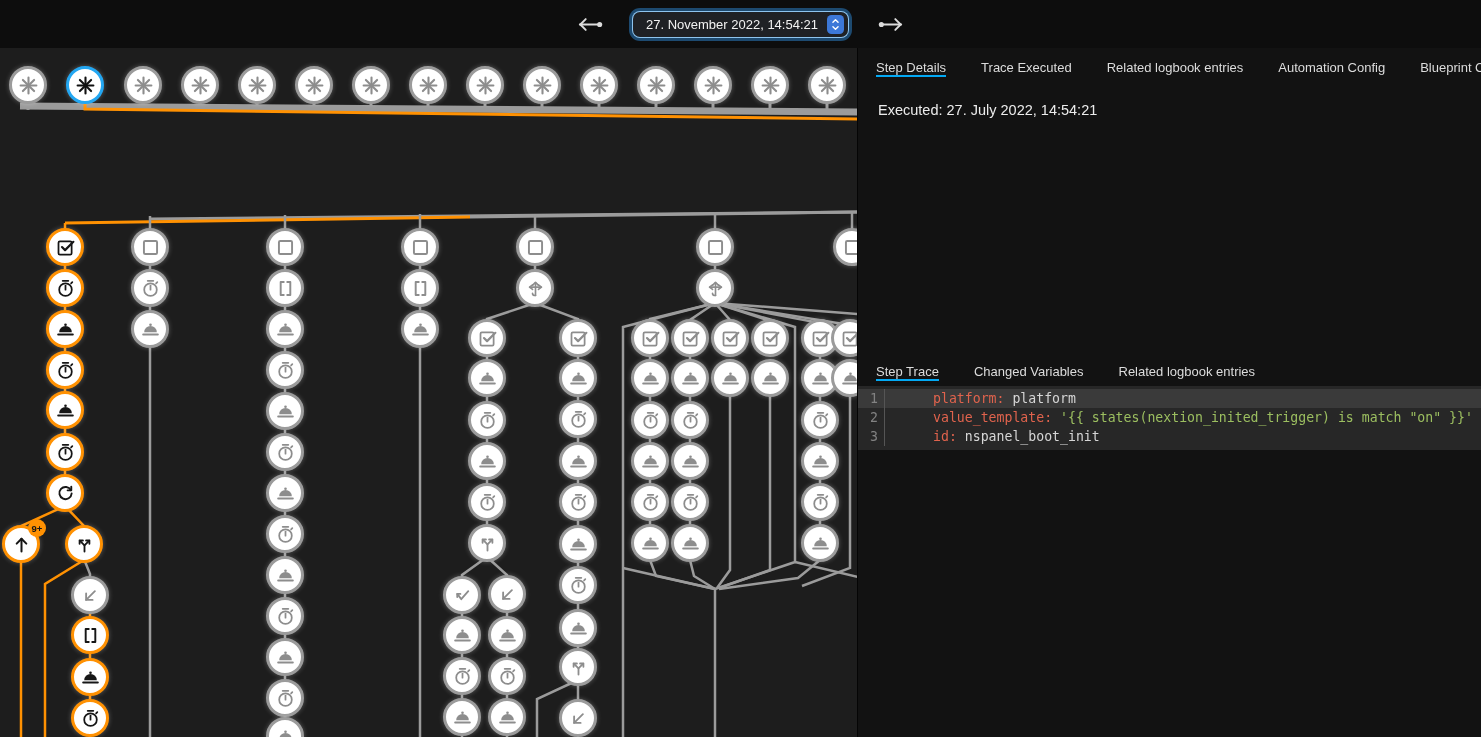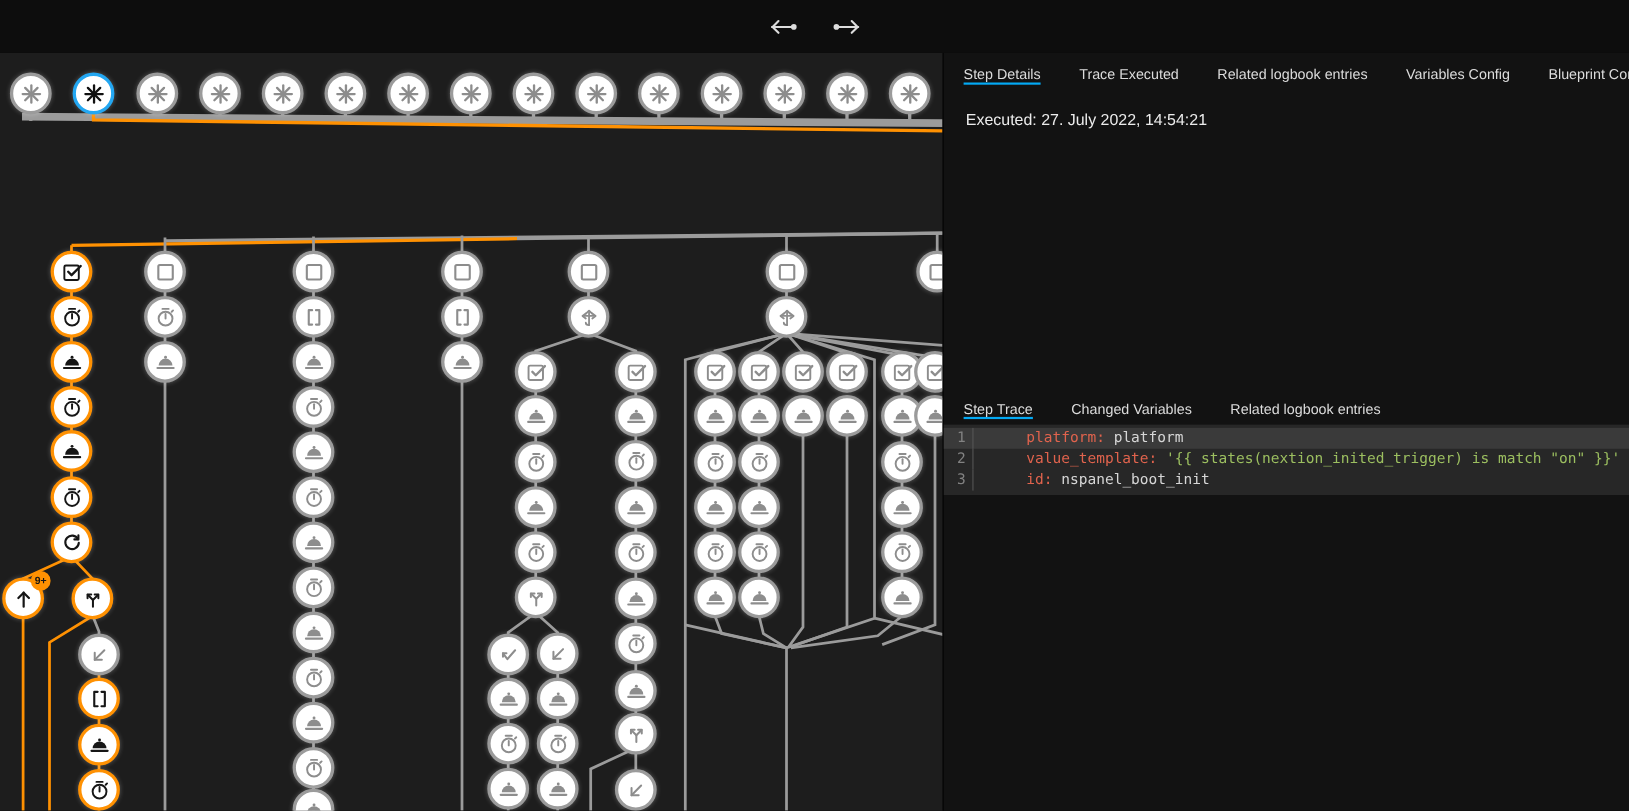--- a/index.html
+++ b/index.html
@@ -47,20 +47,31 @@
 
 <div class="topbar">
   <div class="nav-arrow">
     <svg viewBox="0 0 28 14">
       <g stroke="#dcdcdc" stroke-width="1.8" fill="none" stroke-linecap="round" stroke-linejoin="round">
         <line x1="4.5" y1="7" x2="21" y2="7"></line>
           <path d="M10 2 5 7l5 5"></path>
       </g>
         <circle cx="23" cy="7" r="2.4" fill="#dcdcdc"></circle>
     </svg>
+  </div>
+  <div class="trace-select">
+    <span>27. November 2022, 14:54:21</span>
+    <span class="stepper">
+      <svg viewBox="0 0 10 7" width="9" height="6">
+          <path d="M2 5 5 2l3 3" fill="none" stroke="#fff" stroke-width="1.6" stroke-linecap="round" stroke-linejoin="round"></path>
+        </svg>
+      <svg viewBox="0 0 10 7" width="9" height="6">
+          <path d="M2 2 5 5l3-3" fill="none" stroke="#fff" stroke-width="1.6" stroke-linecap="round" stroke-linejoin="round"></path>
+        </svg>
+    </span>
   </div>
   <div class="nav-arrow">
     <svg viewBox="0 0 28 14">
       <circle cx="5" cy="7" r="2.4" fill="#dcdcdc"></circle>
       <g stroke="#dcdcdc" stroke-width="1.8" fill="none" stroke-linecap="round" stroke-linejoin="round">
         <line x1="7" y1="7" x2="23.5" y2="7"></line>
           <path d="M18 2l5 5-5 5"></path>
       </g>
     </svg>
   </div>
@@ -860,21 +871,21 @@
         </svg>
       </div>
     </div>
 </div>
 
 <div class="right-panel">
   <div class="rp-tabs">
       <div class="tab active">Step Details</div>
       <div class="tab">Trace Executed</div>
       <div class="tab">Related logbook entries</div>
-      <div class="tab">Variables Config</div>
+      <div class="tab">Automation Config</div>
       <div class="tab">Blueprint Config</div>
     </div>
   <div class="rp-content">
     <span>Executed: 27. July 2022, 14:54:21</span>
   </div>
   <div class="rp-tabs rp-tabs2">
       <div class="tab active">Step Trace</div>
       <div class="tab">Changed Variables</div>
       <div class="tab">Related logbook entries</div>
     </div>

